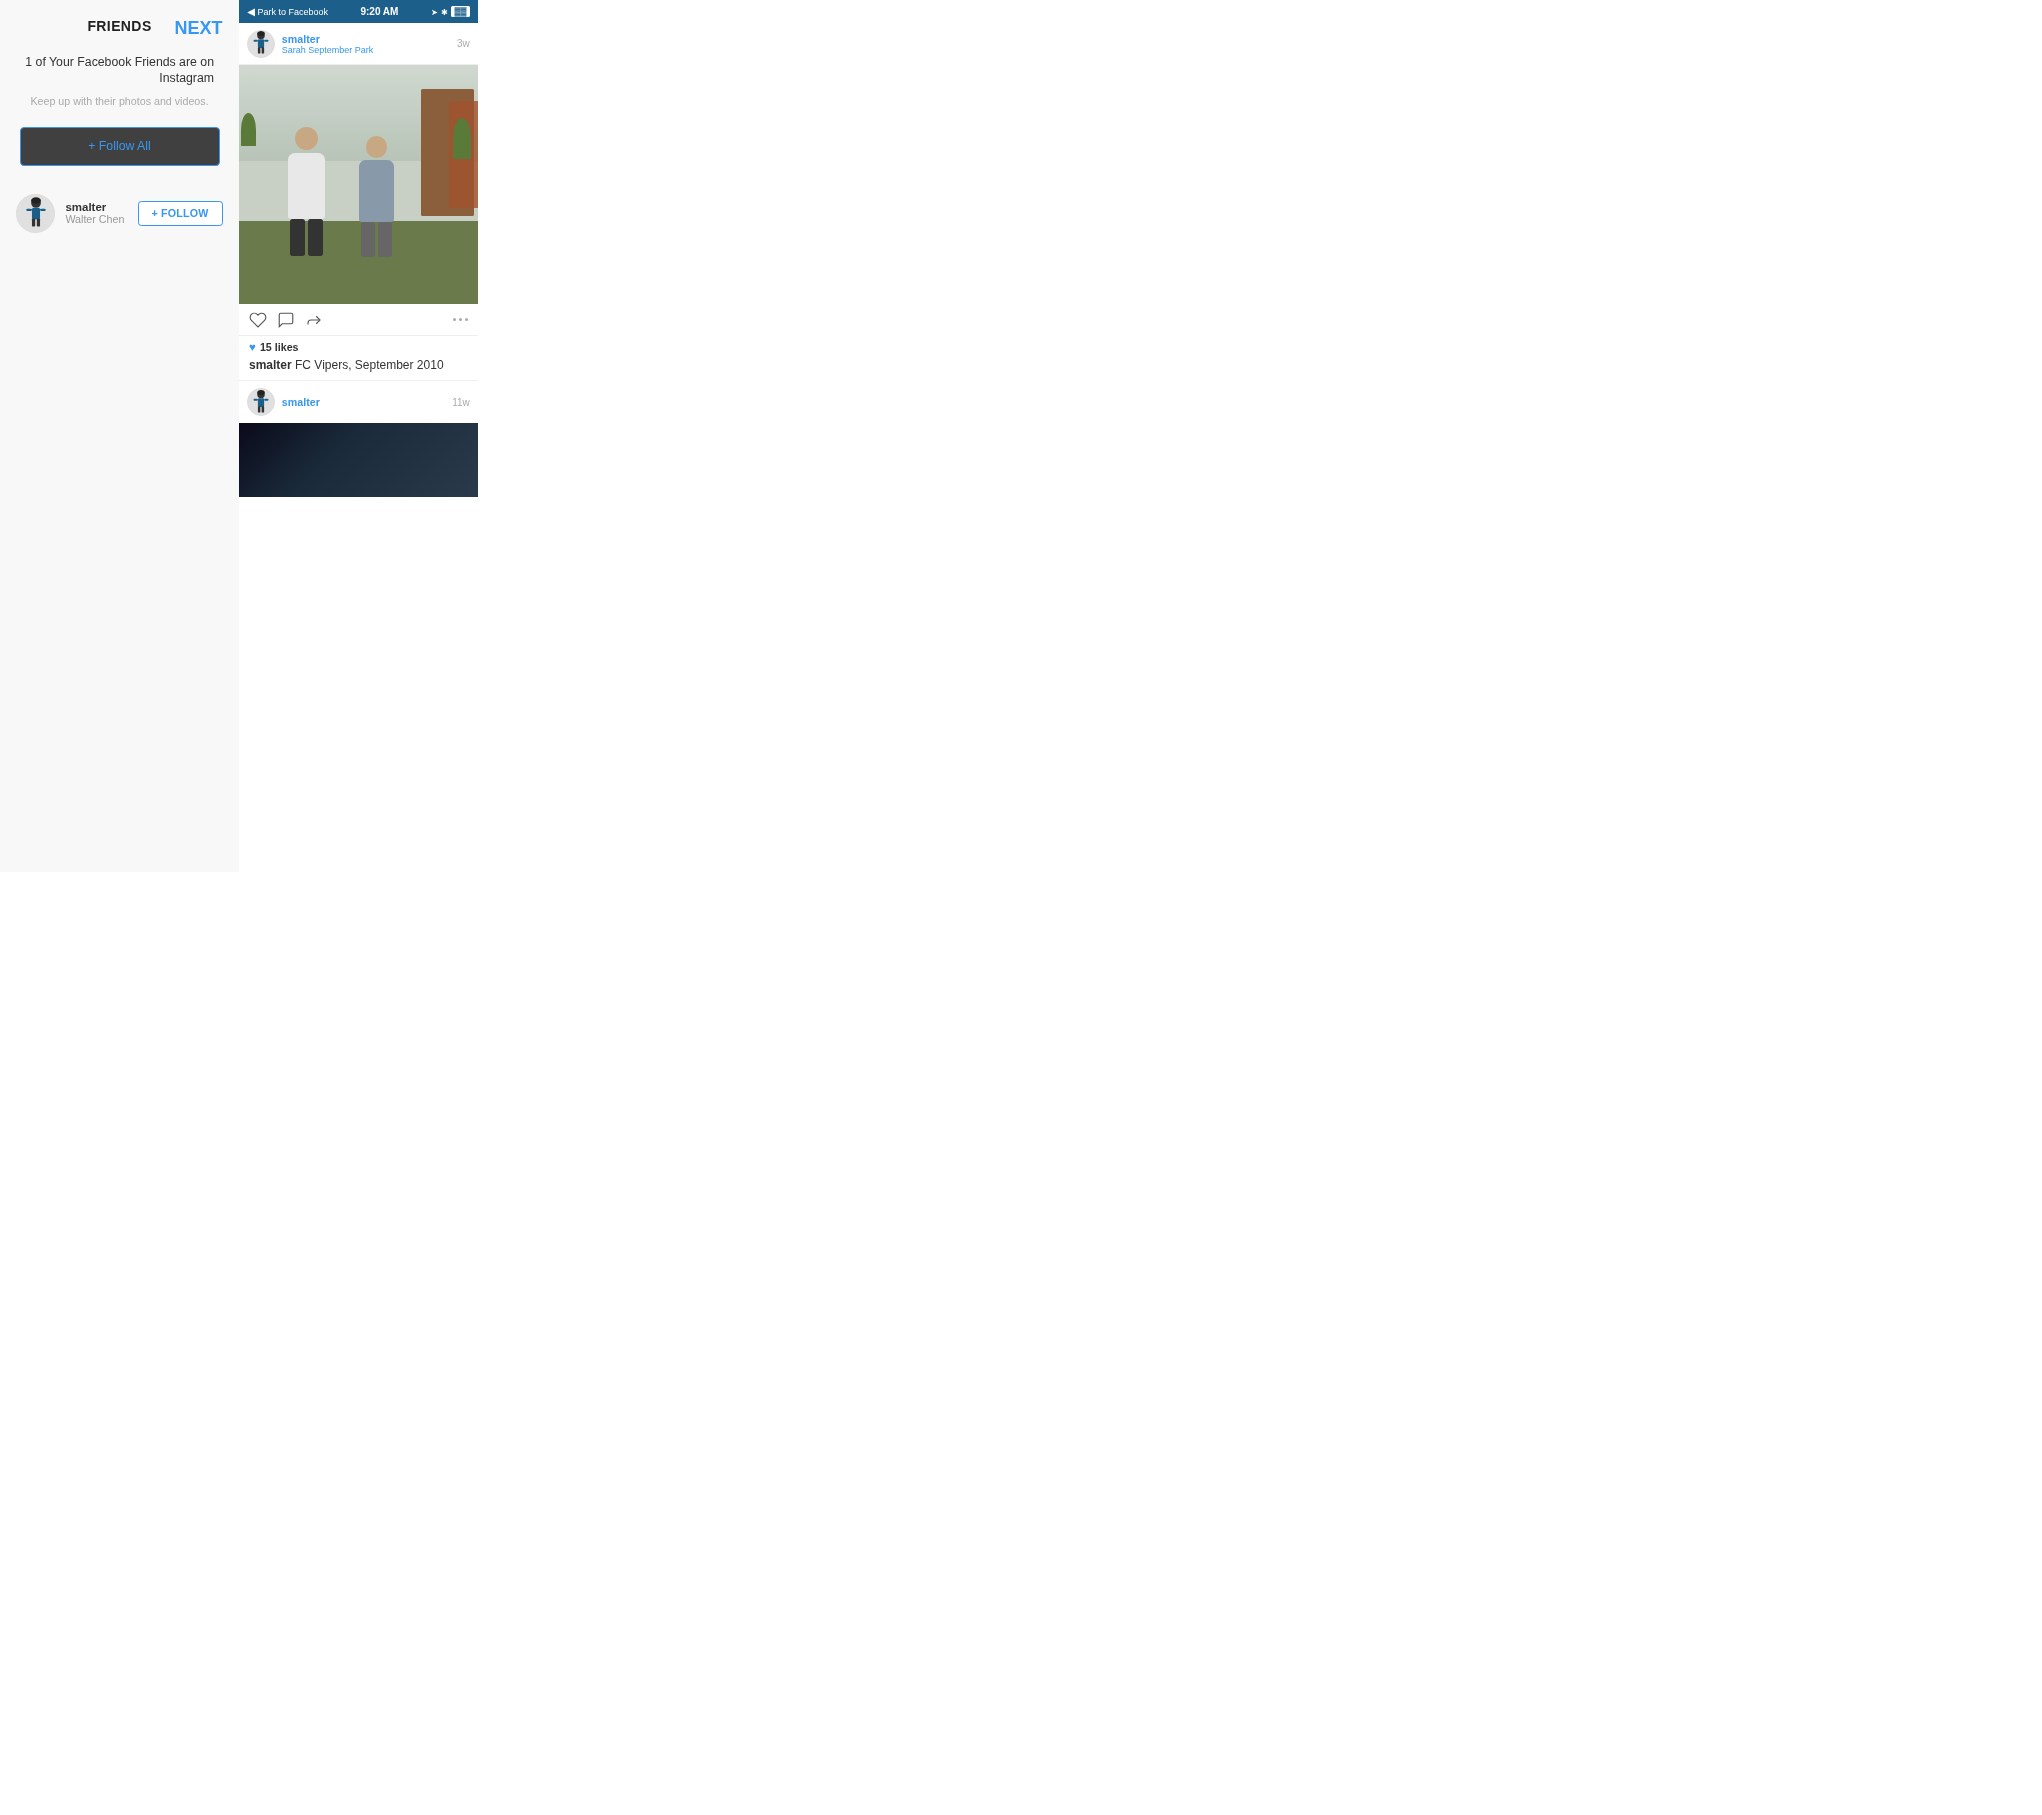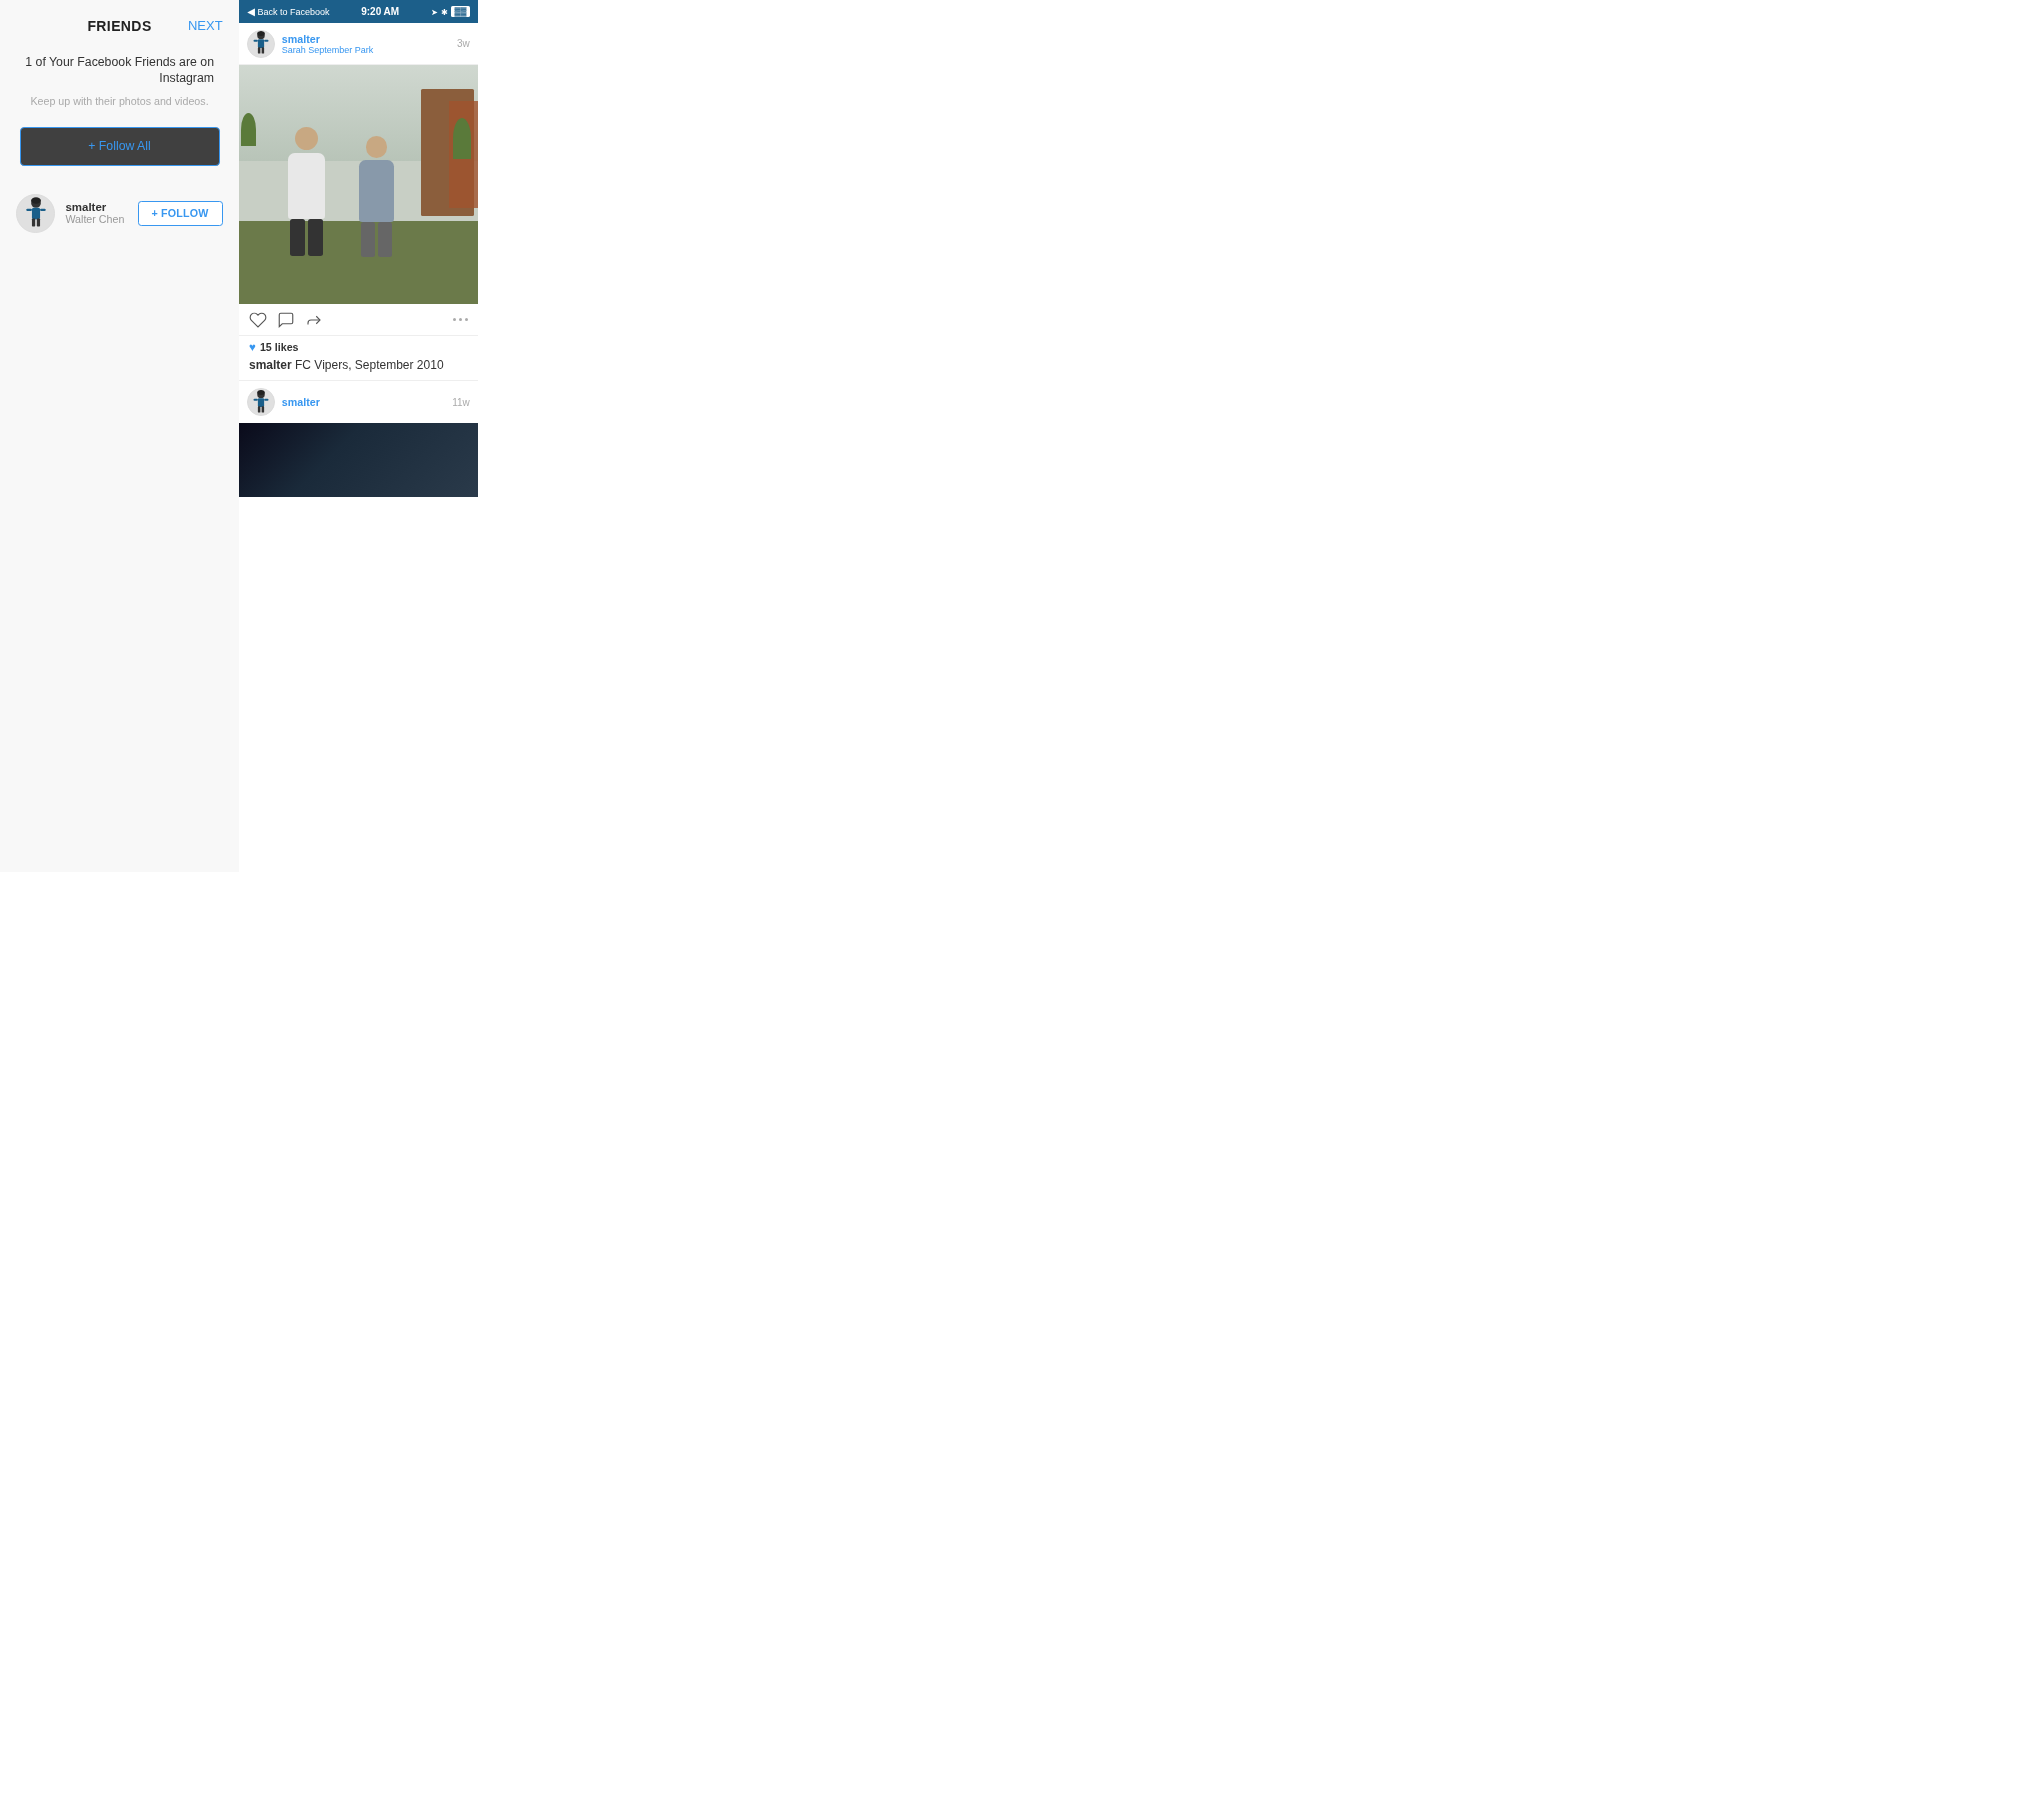--- a/index.html
+++ b/index.html
@@ -43,22 +43,22 @@
       text-align: left;
     }
 
     .next-btn {
       position: absolute;
       right: 16.4px;
       top: 18px;
       background: none;
       border: none;
       color: #3897f0;
-      font-size: 13px;
-      font-weight: 400;
+      font-size: 18px;
+      font-weight: 700;
       cursor: pointer;
     }
 
     .friends-subtitle {
       text-align: right;
       padding: 11.5px 25px 3.3px;
       font-size: 12.3px;
       color: #333;
       line-height: 1.35;
     }
@@ -386,21 +386,21 @@
     </div>
     <button class="follow-btn">+ FOLLOW</button>
   </div>
 </div>
 
 <div class="right-panel">
 
   <div class="status-bar">
     <div class="status-bar-back">
       <span style="font-size:10px;">◀</span>
-      <span>Back to Facebook</span>
+      <span>Park to Facebook</span>
     </div>
     <div class="status-bar-time">9:20 AM</div>
     <div class="status-bar-icons">
       <span>➤</span>
       <span>✱</span>
       <span style="font-size:8.2px; background:#fff; color:#1c5f8a; padding:0.8px 3.3px; border-radius:1.6px;">▓▓</span>
     </div>
   </div>
 
   <div class="post-header">

